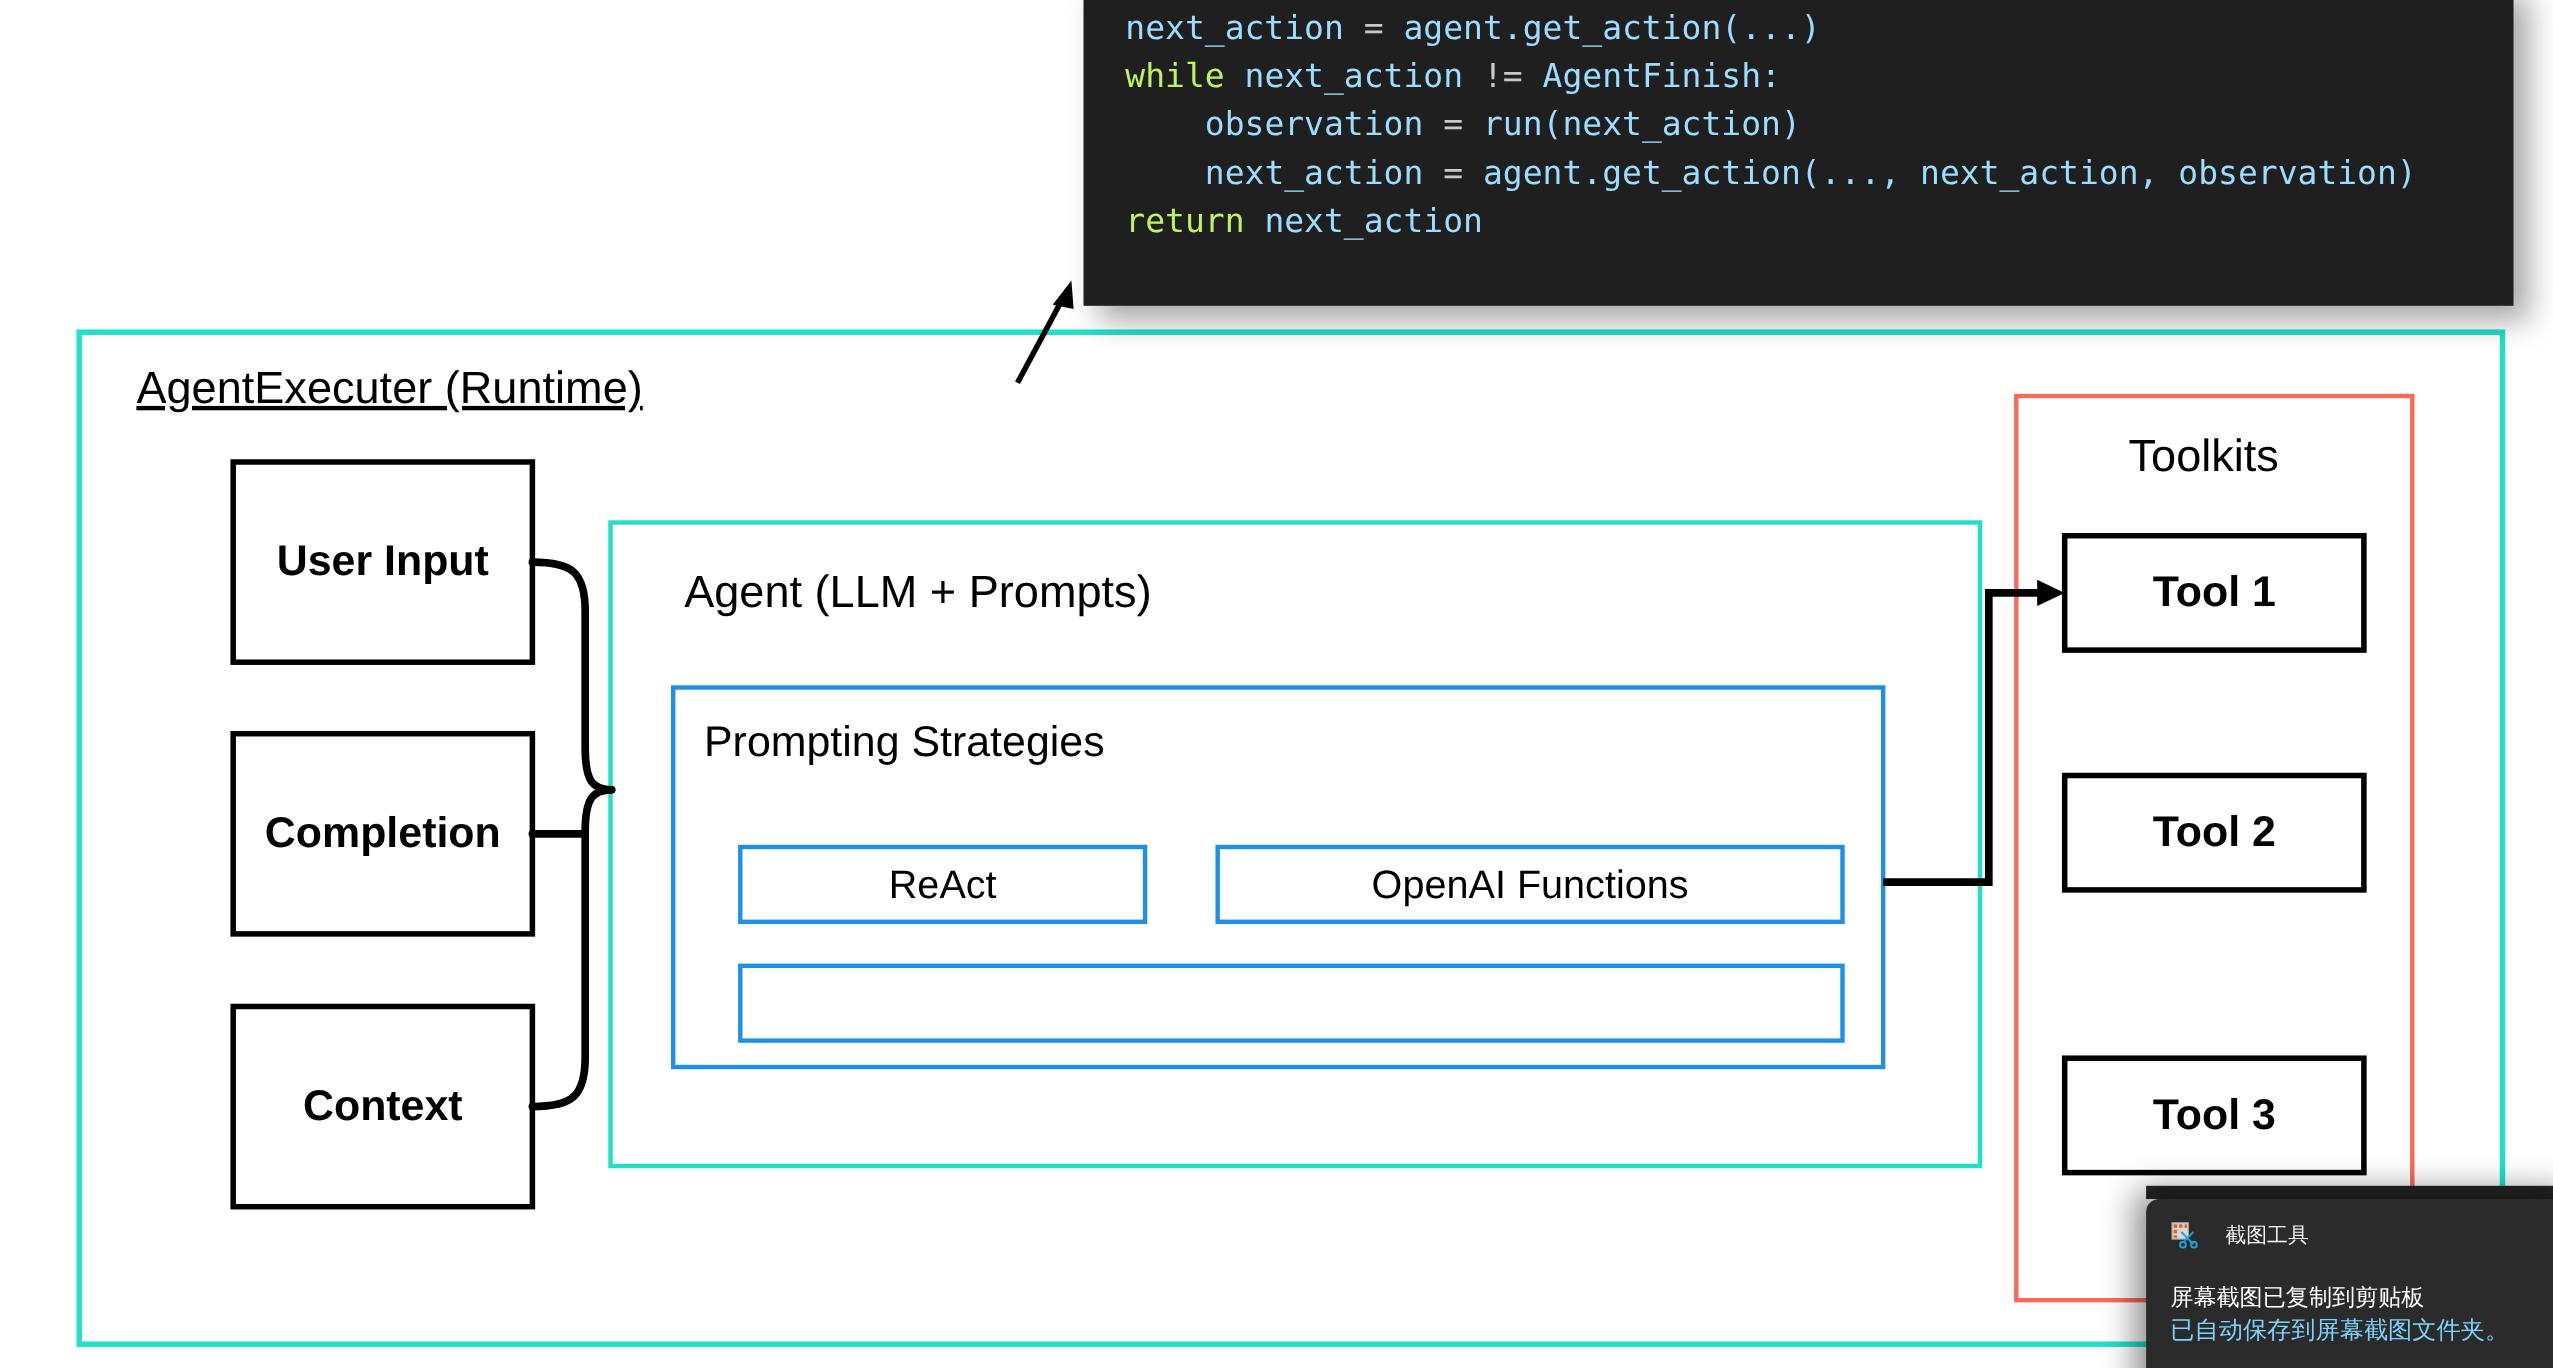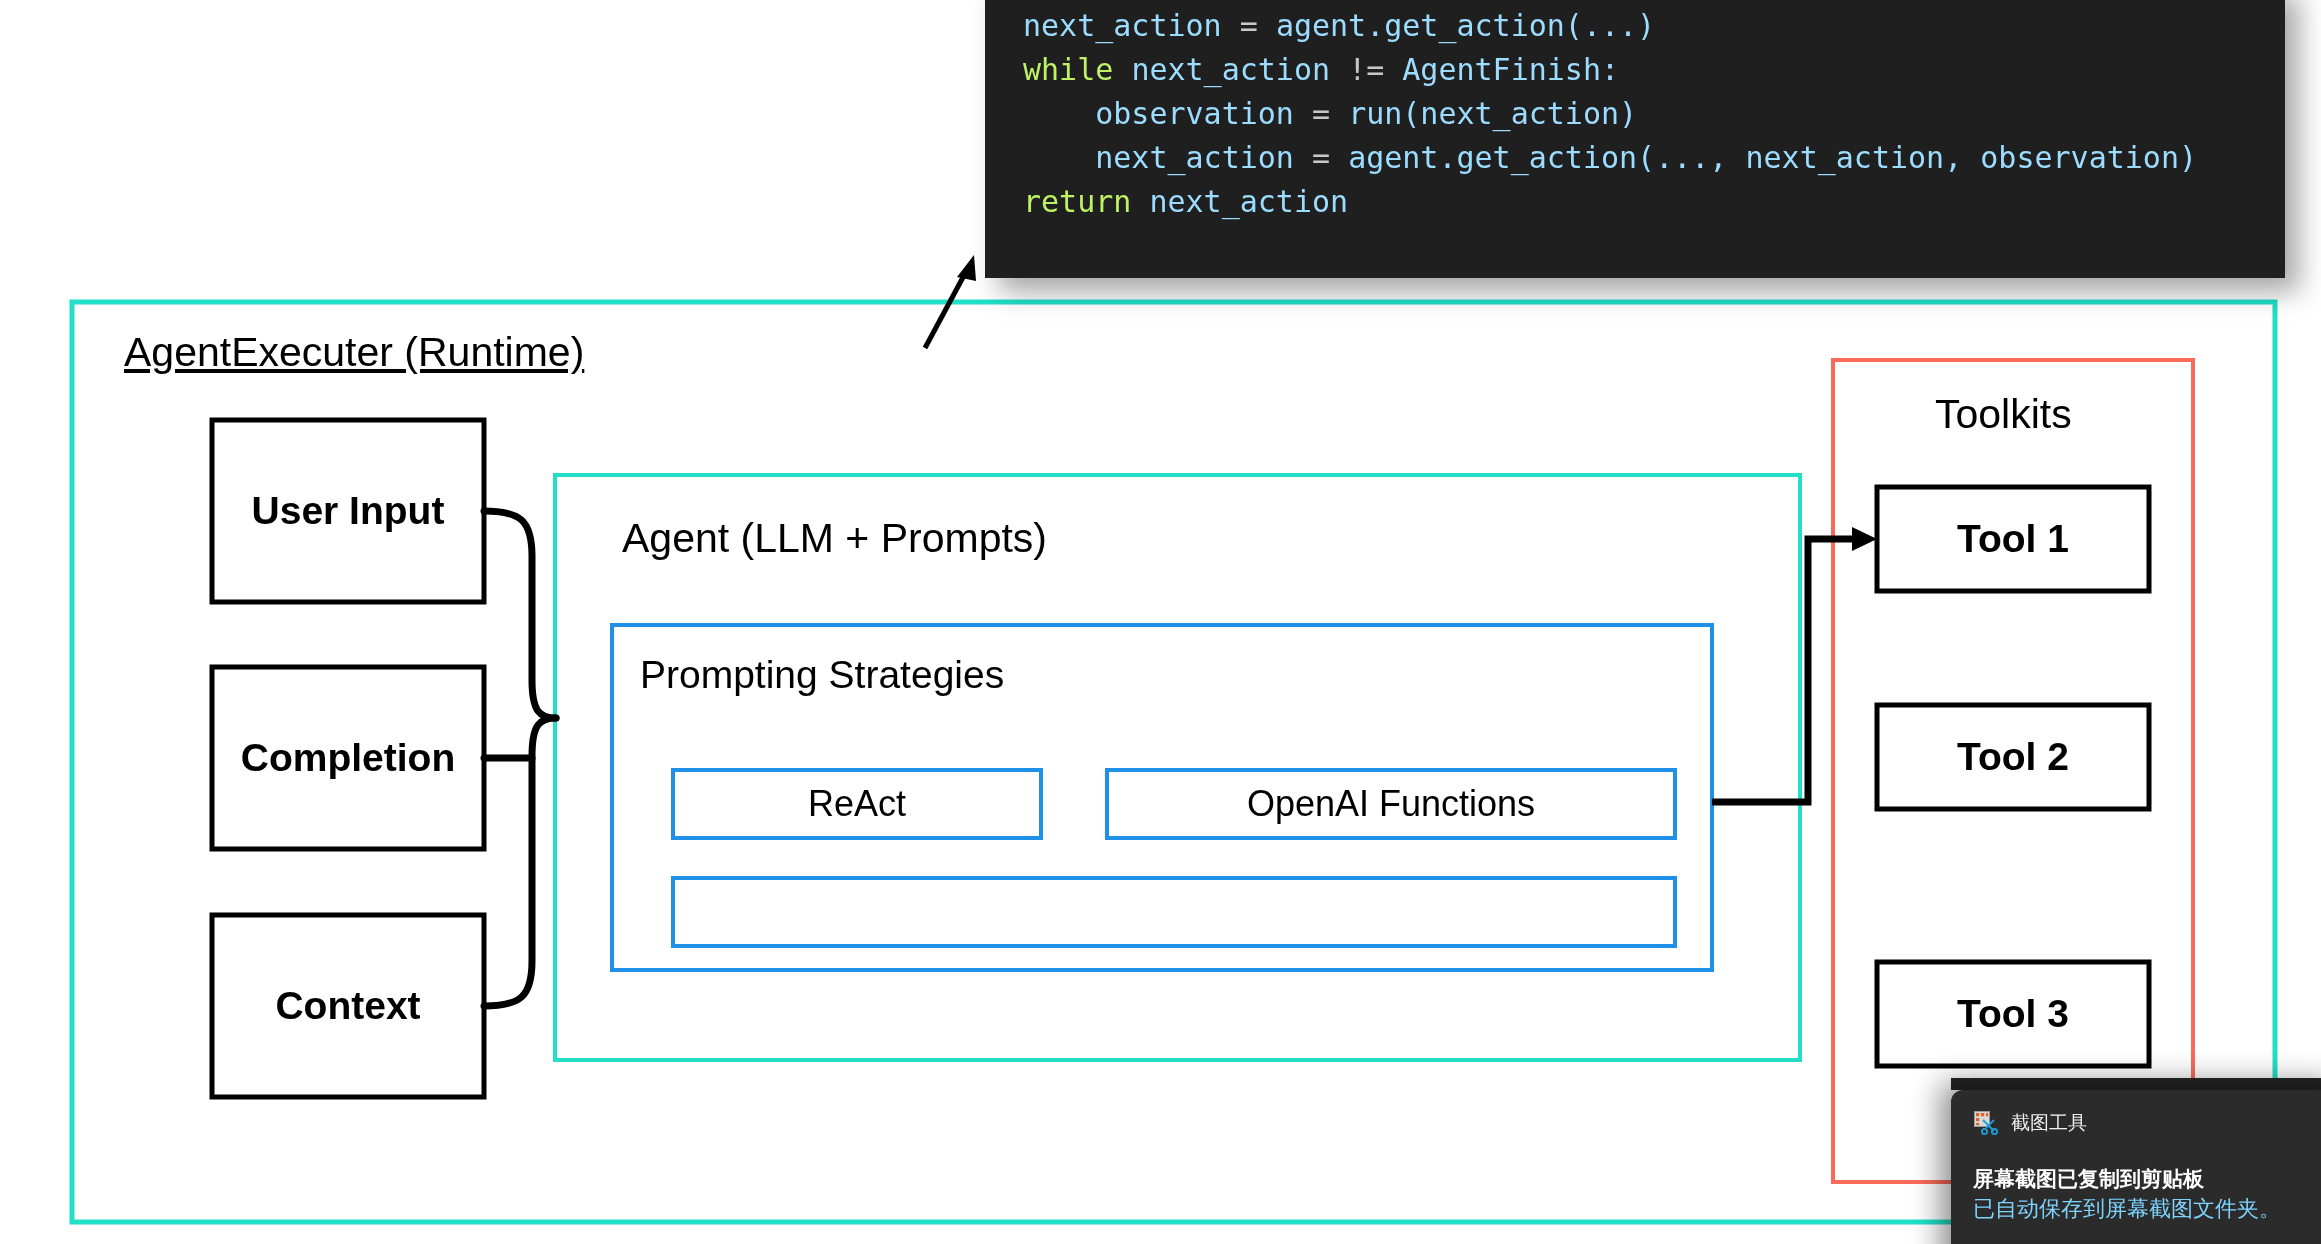--- a/index.html
+++ b/index.html
@@ -101,40 +101,39 @@
     border-radius: 12px 0 0 0;
     box-shadow: -10px -8px 30px rgba(0,0,0,0.45);
     box-sizing: border-box;
     padding: 18px 22px 0 22px;
     color: #ffffff;
     overflow: hidden;
   }
   #toast-header {
     display: flex;
     align-items: center;
-    gap: 12px;
+    gap: 24px;
     height: 30px;
   }
   #toast-app-name {
     font-size: 19px;
     color: #f0f0f0;
     font-family: "DejaVu Sans", sans-serif;
   }
   .snip-icon {
     width: 26px; height: 26px;
     position: relative;
     flex: 0 0 auto;
   }
   #toast-body { margin-top: 26px; }
   #toast-title {
     font-size: 21px;
     color: #ffffff;
     font-family: "DejaVu Sans", sans-serif;
     line-height: 30px;
-    font-weight: bold;
   }
   #toast-sub {
     font-size: 22px;
     color: #7dd3fc;
     font-family: Liberation Serif, serif;
     line-height: 30px;
   }
   #toast-topstrip {
     position: absolute;
     left: 1951px;

